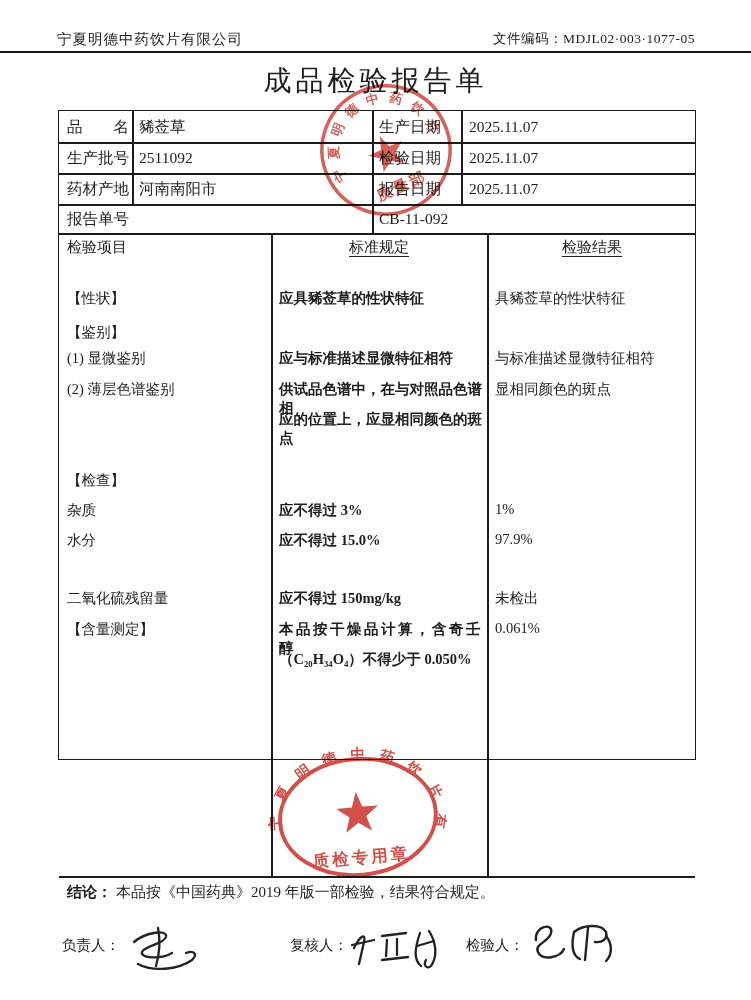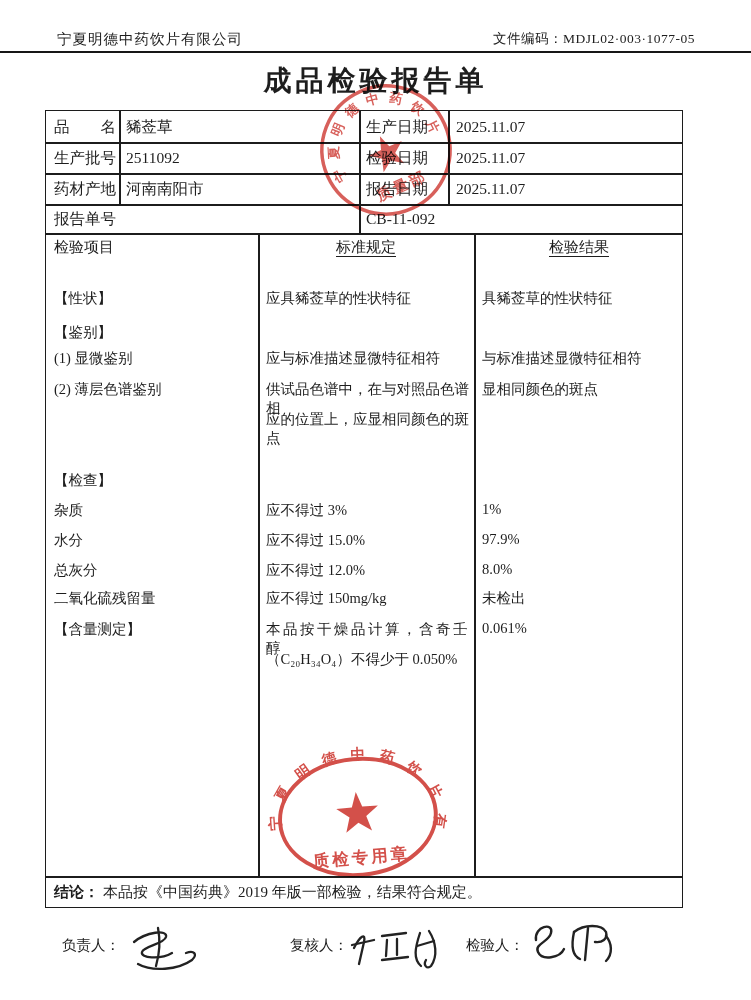--- a/index.html
+++ b/index.html
@@ -3,32 +3,32 @@
 <meta charset="utf-8">
 <style>
   html,body{margin:0;padding:0;background:#ffffff;}
   .page{position:relative;width:751px;height:1000px;background:#fff;overflow:hidden;
         font-family:"Liberation Serif","DejaVu Serif",serif;color:#1d1d1d;}
   .abs{position:absolute;}
   
   .hdr-company{top:30px;left:57px;font-size:14.5px;letter-spacing:1px;}
   .hdr-code{top:30px;right:56px;font-size:13.5px;letter-spacing:.5px;}
   .hdr-rule{top:51px;left:0;right:0;height:2px;background:#161616;}
-  .title{top:62px;left:0;width:100%;text-align:center;font-size:28px;font-weight:bold;letter-spacing:4px;}
+  .title{top:62px;left:0;width:100%;text-align:center;font-size:28px;font-weight:normal;letter-spacing:4px;}
   
-  .doc-table{top:110px;left:45px;width:638px;height:798px;border:1.7px solid #1c1c1c;box-sizing:border-box;}
+  .doc-table{top:110px;left:58px;width:638px;height:650px;border:1.7px solid #1c1c1c;box-sizing:border-box;}
   .hline{position:absolute;left:0;width:100%;height:1.6px;background:#1c1c1c;}
   .vline{position:absolute;width:1.6px;background:#1c1c1c;}
   .cell{position:absolute;font-size:15.5px;line-height:21px;white-space:nowrap;}
   .lbl{white-space:pre;}
   .th{font-size:15px;}
   .th u,.th{text-underline-offset:4px;}
   .mrow{position:absolute;left:0;width:100%;height:22px;font-size:14.5px;}
   .mi{position:absolute;left:8px;width:198px;}
-  .ms{position:absolute;left:220px;width:204px;}
+  .ms{position:absolute;left:220px;width:204px;font-weight:bold;}
   .mr{position:absolute;left:436px;width:196px;}
   .spread{letter-spacing:2.5px;}
   .concl{position:absolute;left:8px;top:765px;height:33px;line-height:33px;font-size:15px;white-space:nowrap;}
   .concl b{margin-right:4px;}
   
   .stamp{mix-blend-mode:multiply;}
   .stamp-top{top:70px;left:306px;transform:rotate(-24deg);opacity:.82;}
   .stamp-bottom{top:742px;left:258px;transform:rotate(-5deg);opacity:.9;}
   
   .sign-label{top:936px;font-size:14.5px;}
@@ -110,25 +110,20 @@
     <div class="mrow" style="top:390px">
       <span class="mi">杂质</span>
       <span class="ms">应不得过 3%</span>
       <span class="mr">1%</span>
     </div>
     <div class="mrow" style="top:420px">
       <span class="mi">水分</span>
       <span class="ms">应不得过 15.0%</span>
       <span class="mr">97.9%</span>
     </div>
-    <div class="mrow" style="top:450px">
-      <span class="mi">总灰分</span>
-      <span class="ms">应不得过 12.0%</span>
-      <span class="mr">8.0%</span>
-    </div>
     <div class="mrow" style="top:478px">
       <span class="mi">二氧化硫残留量</span>
       <span class="ms">应不得过 150mg/kg</span>
       <span class="mr">未检出</span>
     </div>
     <div class="mrow" style="top:509px">
       <span class="mi">【含量测定】</span>
       <span class="ms spread">本品按干燥品计算，含奇壬醇</span>
       <span class="mr">0.061%</span>
     </div>

